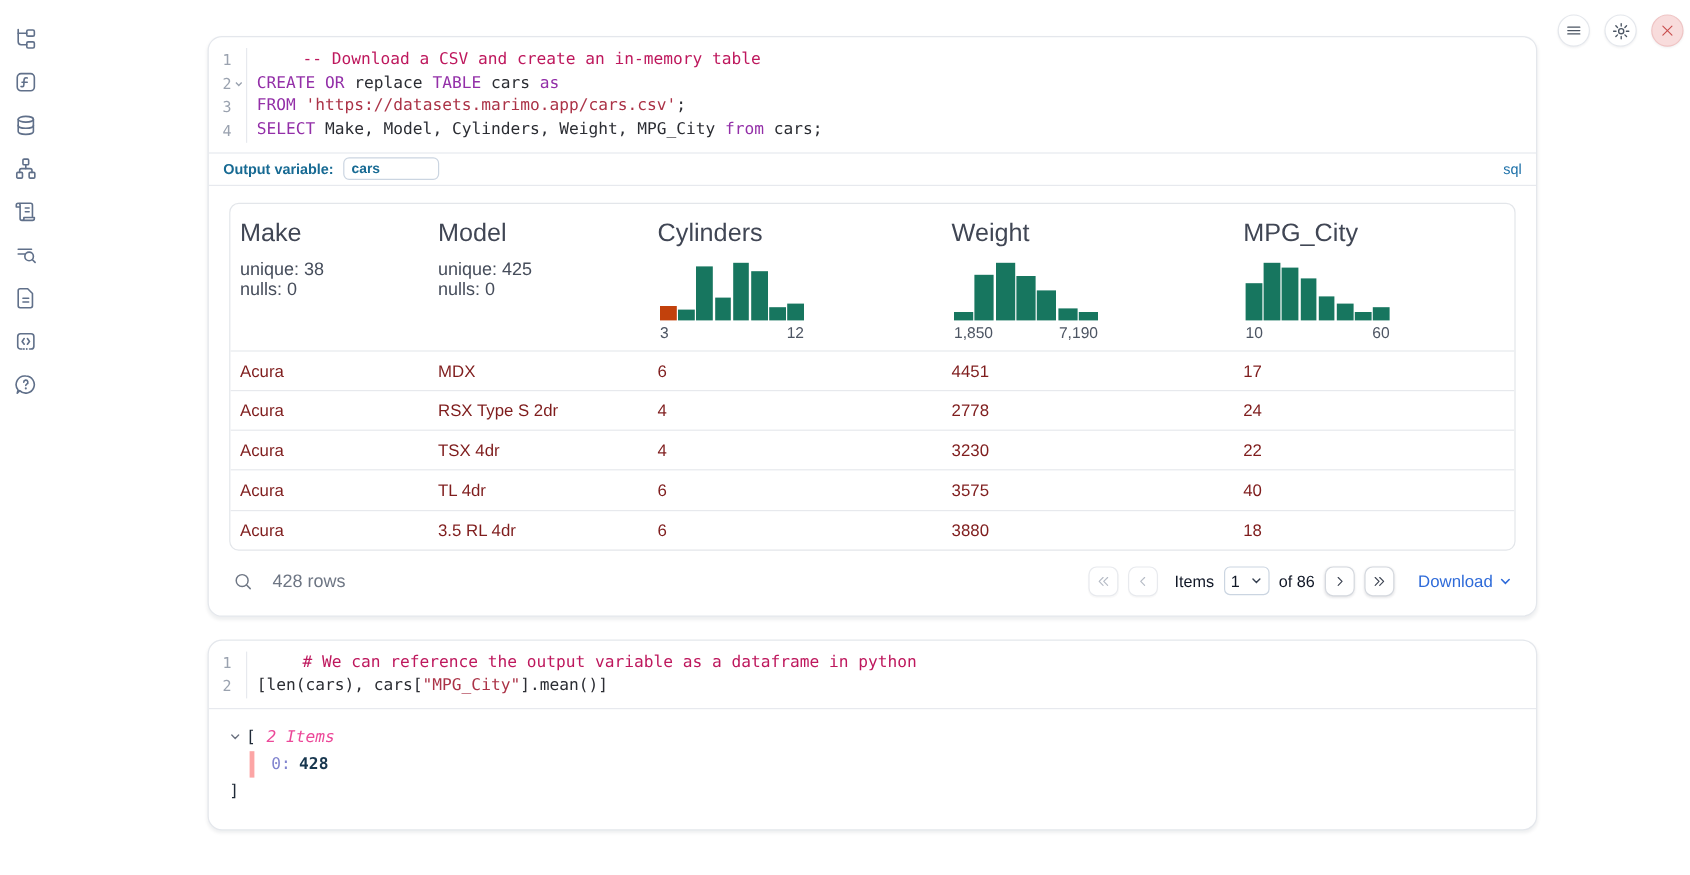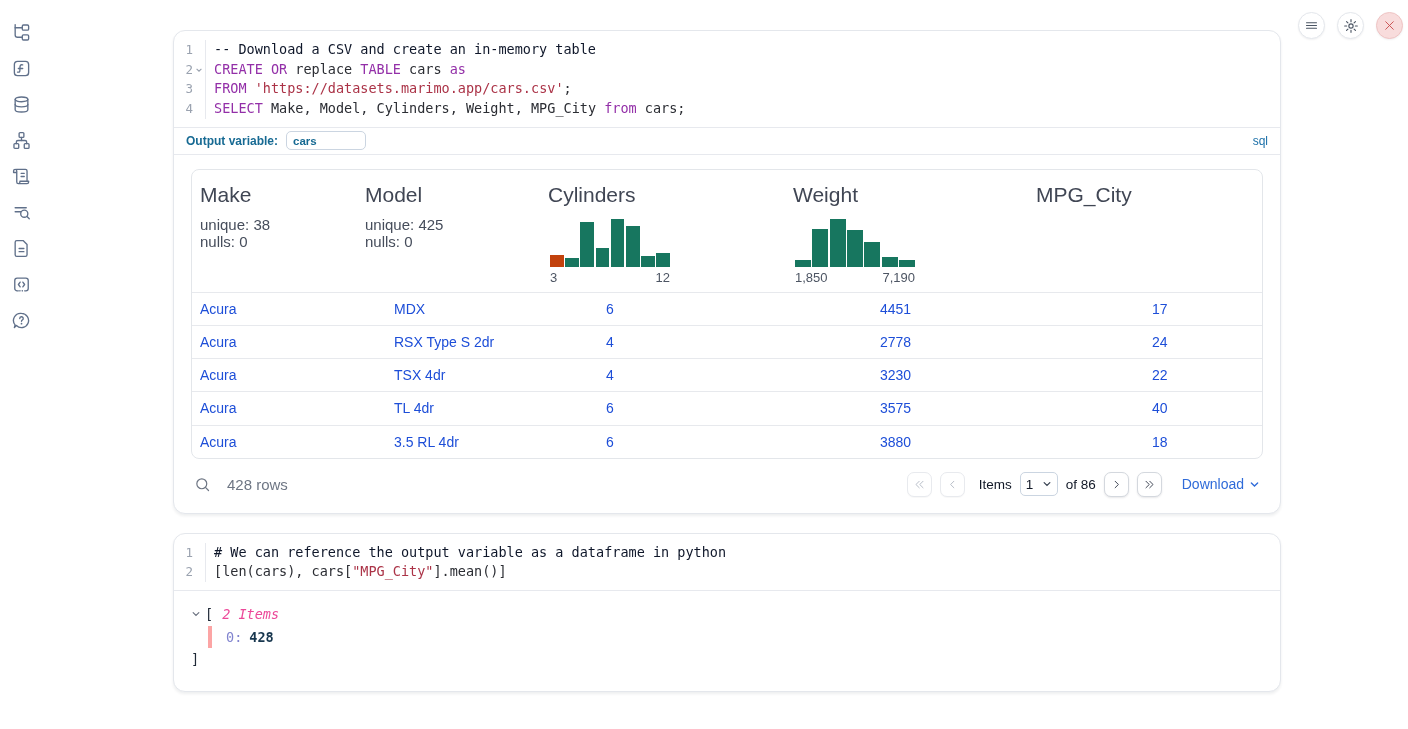--- a/index.html
+++ b/index.html
@@ -28,21 +28,21 @@
     box-shadow:0 2px 3px rgba(16,24,40,.07); overflow:hidden; }
   .cell + .cell { margin-top:19px; }
 
   .code-area { display:flex; padding:9px 0 8px; }
   .gutter { width:32px; flex:none; border-right:1px solid #e7e9ee;
     font-family:"DejaVu Sans Mono", monospace; font-size:12.5px; line-height:19.7px; color:#9aa2af; }
   .gut-row { display:flex; justify-content:flex-end; align-items:center; height:19.7px; }
   .fold-slot { width:12px; display:inline-flex; justify-content:center; align-items:center; }
   .code-lines { padding-left:8px; font-family:"DejaVu Sans Mono", monospace;
     font-size:13.5px; line-height:19.7px; color:#2b2d33; white-space:pre; }
-  .tok-comment { color:#0f172a; }
+  .tok-comment { color:#be185d;margin-left:38px; }
   .tok-kw { color:#932fa8; }
   .tok-str { color:#ab3347; }
   .tok-plain { color:#2b2d33; }
 
   
   .cell-footer { height:28px; border-top:1px solid #e7e9ee; border-bottom:1px solid #e7e9ee;
     display:flex; align-items:center; padding:0 12px; gap:8px; }
   .outvar-label { font-size:12px; font-weight:700; color:#176a93; }
   .outvar-input { width:80px; height:19px; border:1px solid #cbd5e1; border-radius:5px;
     padding:0 6px; font-family:"Liberation Sans", sans-serif; font-size:11.5px; font-weight:700; color:#176a93; outline:none; }
@@ -56,21 +56,21 @@
   .th { padding:13px 8px 0; }
   .th-label { font-size:21px; color:#404654; }
   .th-stats { margin-top:9px; font-size:15px; color:#464d5b; line-height:17px; }
   .hist { margin-top:12px; width:120px; margin-left:2px; }
   .hist-bars { height:48px; display:flex; align-items:flex-end; gap:1.5px; }
   .bar { flex:1; background:#17765f; }
   .bar.hl { background:#c2410c; }
   .hist-axis { display:flex; justify-content:space-between; margin-top:3px;
     font-size:13px; color:#4d5563; }
   .trow { height:33.2px; align-items:center; border-top:1px solid #e7e9ed;
-    font-size:14px; color:#1d4ed8;gap:29px; }
+    font-size:14px; color:#7f1d1d; }
   .td { padding:0 8px; white-space:nowrap; }
 
   .tfooter { padding:13px 3px 0; display:flex; align-items:center; justify-content:space-between; }
   .tf-left { display:flex; align-items:center; gap:16px; color:#6e7684; font-size:15px; }
   .tf-left svg { stroke:#6e7684; fill:none; stroke-width:1.7; stroke-linecap:round; }
   .tf-right { display:flex; align-items:center; gap:8px; }
   .pg-btn { width:25px; height:25px; border-radius:7px; background:#fff;
     display:flex; align-items:center; justify-content:center; }
   .pg-btn svg { fill:none; stroke-width:1.8; stroke-linecap:round; stroke-linejoin:round; }
   .pg-btn.muted { border:1px solid #e8eaee; box-shadow:0 1px 1px rgba(16,24,40,.03); }
@@ -272,20 +272,36 @@
                   <div class="bar" style="height: 14%;"></div>
                 </div>
                 <div class="hist-axis">
                   <span>1,850</span>
                   <span>7,190</span>
                 </div>
               </div>
             </div>
             <div class="th">
               <div class="th-label">MPG_City</div>
+              <div class="hist">
+                <div class="hist-bars">
+                  <div class="bar" style="height: 64%;"></div>
+                  <div class="bar" style="height: 100%;"></div>
+                  <div class="bar" style="height: 92%;"></div>
+                  <div class="bar" style="height: 72%;"></div>
+                  <div class="bar" style="height: 42%;"></div>
+                  <div class="bar" style="height: 29%;"></div>
+                  <div class="bar" style="height: 14%;"></div>
+                  <div class="bar" style="height: 23%;"></div>
+                </div>
+                <div class="hist-axis">
+                  <span>10</span>
+                  <span>60</span>
+                </div>
+              </div>
             </div>
           </div>
         <div>
             <div class="trow">
               <div class="td">Acura</div>
               <div class="td">MDX</div>
               <div class="td">6</div>
               <div class="td">4451</div>
               <div class="td">17</div>
             </div>

